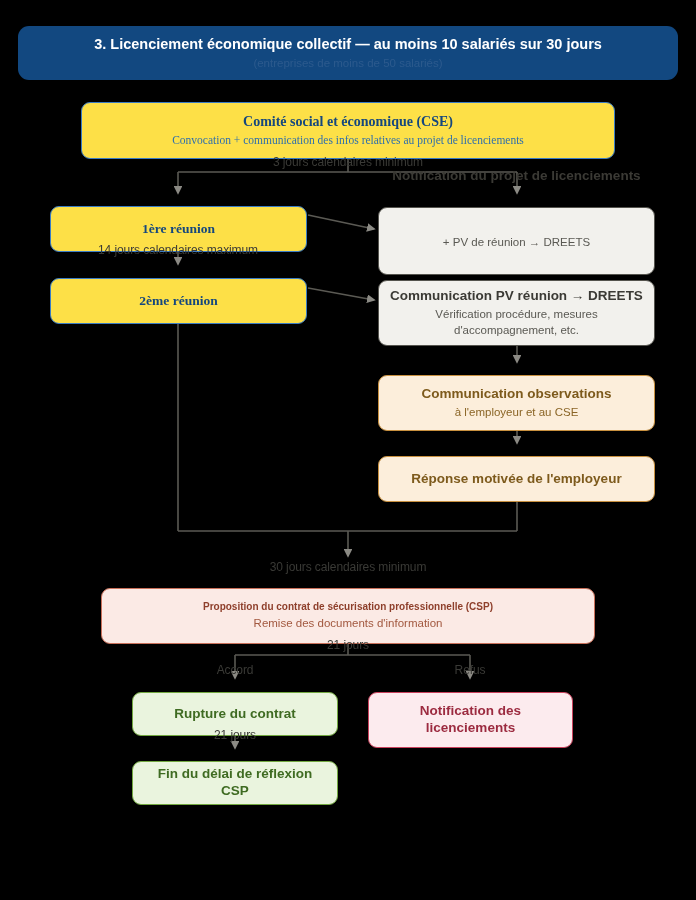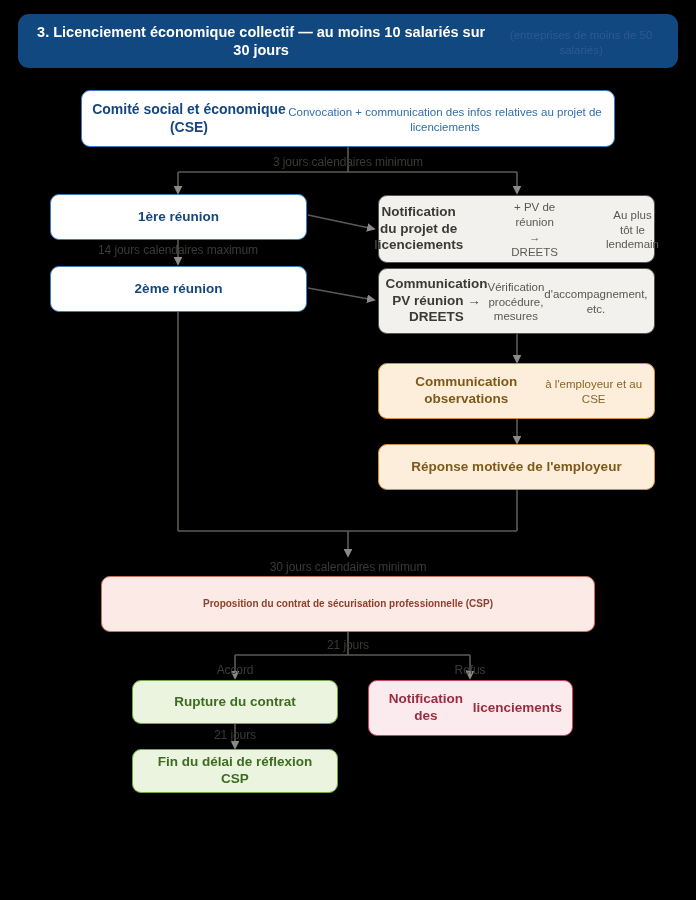--- a/index.html
+++ b/index.html
@@ -20,25 +20,26 @@
     left: 0; top: 0;
     width: 696px;
     height: 900px;
     pointer-events: none;
   }
   .node {
     position: absolute;
     box-sizing: border-box;
     border-radius: 9px;
     display: flex;
-    flex-direction: row;
+    flex-direction: column;
     align-items: center;
     justify-content: center;
     text-align: center;
     padding: 13px 10px;
+    margin-top: 12px;
   }
   .node .title {
     font-weight: bold;
     line-height: 1.25;
   }
   .node .sub {
     line-height: 1.3;
   }
 
   
@@ -52,22 +53,23 @@
     color: #ffffff;
   }
   .n-header .sub {
     font-size: 11.5px;
     color: #2c5a8d;
     margin-top: 3px;
   }
 
   
   .n-blue {
-    background: #ffffff;
+    background: #fde047;
     border: 1.6px solid #3a7cc4;
+    font-family: Liberation Serif, serif;
   }
   .n-blue .title {
     font-size: 14px;
     color: #15477e;
   }
   .n-blue .sub {
     font-size: 11.5px;
     color: #2f6fad;
     margin-top: 2px;
   }
@@ -237,20 +239,21 @@
   </div>
 
   <div class="node n-orange" style="left:378px; top:444px; width:277px; height:46px;">
     <div class="title">Réponse motivée de l'employeur</div>
   </div>
 
   <div class="edge-label" style="left:348px; top:560px;">30 jours calendaires minimum</div>
 
   <div class="node n-salmon" style="left:101px; top:576px; width:494px; height:56px;">
     <div class="title">Proposition du contrat de sécurisation professionnelle (CSP)</div>
+    <div class="sub">Remise des documents d'information</div>
   </div>
 
   <div class="edge-label" style="left:348px; top:638px;">21 jours</div>
 
   <div class="edge-label" style="left:235px; top:663px;">Accord</div>
 
   <div class="edge-label" style="left:470px; top:663px;">Refus</div>
 
   <div class="node n-green" style="left:132px; top:680px; width:206px; height:44px;">
     <div class="title">Rupture du contrat</div>

